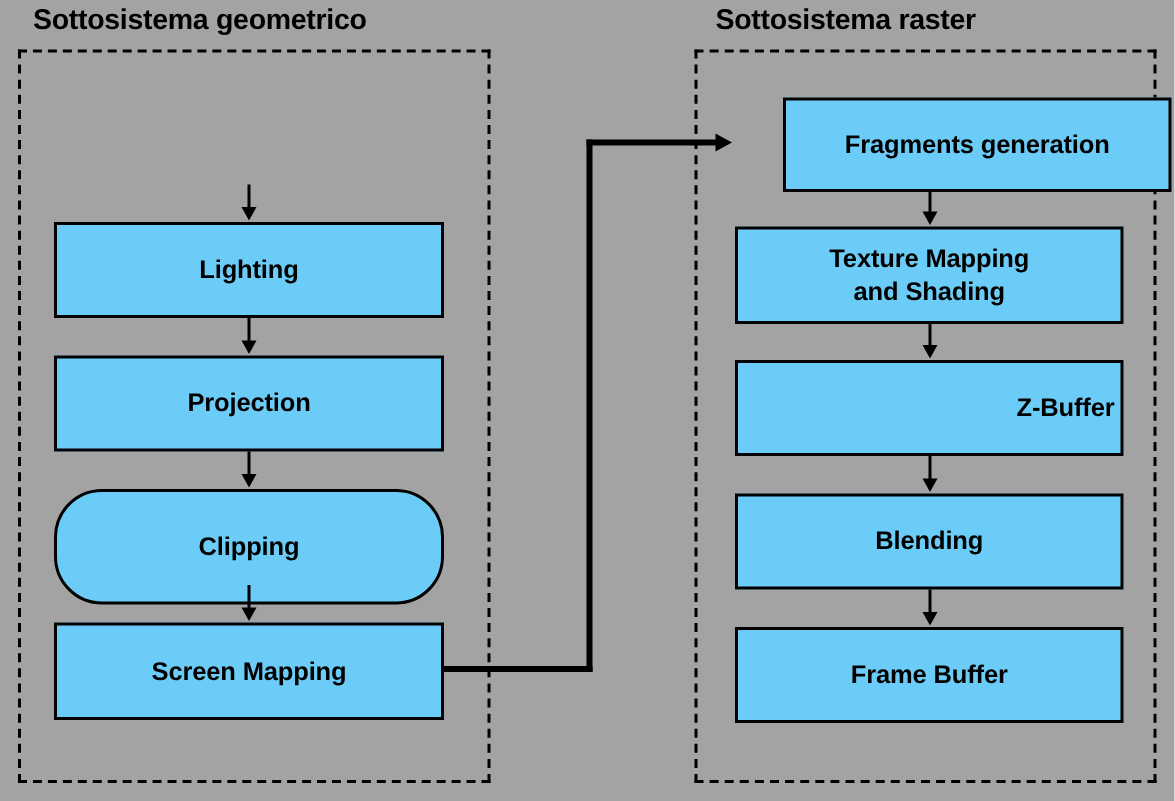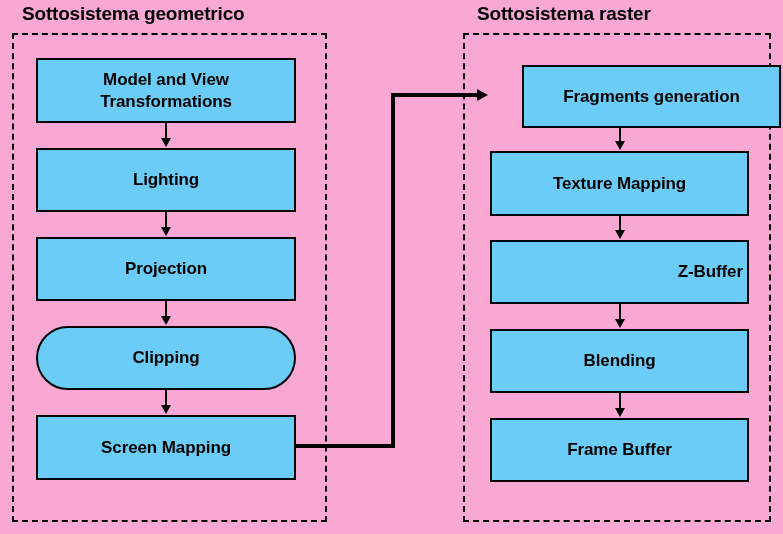--- a/index.html
+++ b/index.html
@@ -7,21 +7,21 @@
     padding: 0;
     background: #ffffff;
   }
   body {
     font-family: "Liberation Sans", sans-serif;
   }
   #canvas {
     position: relative;
     width: 783px;
     height: 534px;
-    background: #f9a8d4;
+    background: #a3a3a3;
     overflow: hidden;
   }
   .subsystem-title {
     position: absolute;
     font-size: 19px;
     font-weight: bold;
     color: #000000;
     white-space: nowrap;
     letter-spacing: -0.2px;
   }
@@ -90,33 +90,27 @@
 <div id="canvas">
 
   <div class="subsystem-title" id="title-geometric">Sottosistema geometrico</div>
 
   <div class="subsystem-title" id="title-raster">Sottosistema raster</div>
 
   <div class="subsystem-box" id="container-geometric"></div>
 
   <div class="subsystem-box" id="container-raster"></div>
 
-  <div class="stage col-left" style="top:58px;  height:65px;">
-    <span>
-      <span>Model and View</span>
-      <span>Transformations</span>
-    </span>
-  </div>
   <div class="stage col-left" style="top:148px; height:64px;">
     <span>Lighting</span>
   </div>
   <div class="stage col-left" style="top:237px; height:64px;justify-content:center;">
     <span>Projection</span>
   </div>
-  <div class="stage col-left" style="top:326px; height:64px;border-radius:32px;">
+  <div class="stage col-left" style="top:326px; height:77px;border-radius:32px;">
     <span>Clipping</span>
   </div>
   <div class="stage col-left" style="top:415px; height:65px;">
     <span>Screen Mapping</span>
   </div>
 
   <div class="arrow-v" style="left:165px; top:123px; height:16px;"></div>
   <div class="arrow-head-down" style="left:161px; top:138px;"></div>
 
   <div class="arrow-v" style="left:165px; top:212px; height:16px;"></div>
@@ -127,20 +121,21 @@
 
   <div class="arrow-v" style="left:165px; top:390px; height:16px;"></div>
   <div class="arrow-head-down" style="left:161px; top:405px;"></div>
 
   <div class="stage col-right" style="top:65px;  height:63px;margin-left:32px;">
     <span>Fragments generation</span>
   </div>
   <div class="stage col-right" style="top:151px; height:65px;">
     <span>
       <span>Texture Mapping</span>
+      <span>and Shading</span>
     </span>
   </div>
   <div class="stage col-right" style="top:240px; height:64px;justify-content:flex-end;">
     <span>Z-Buffer</span>
   </div>
   <div class="stage col-right" style="top:329px; height:64px;">
     <span>Blending</span>
   </div>
   <div class="stage col-right" style="top:418px; height:64px;">
     <span>Frame Buffer</span>

